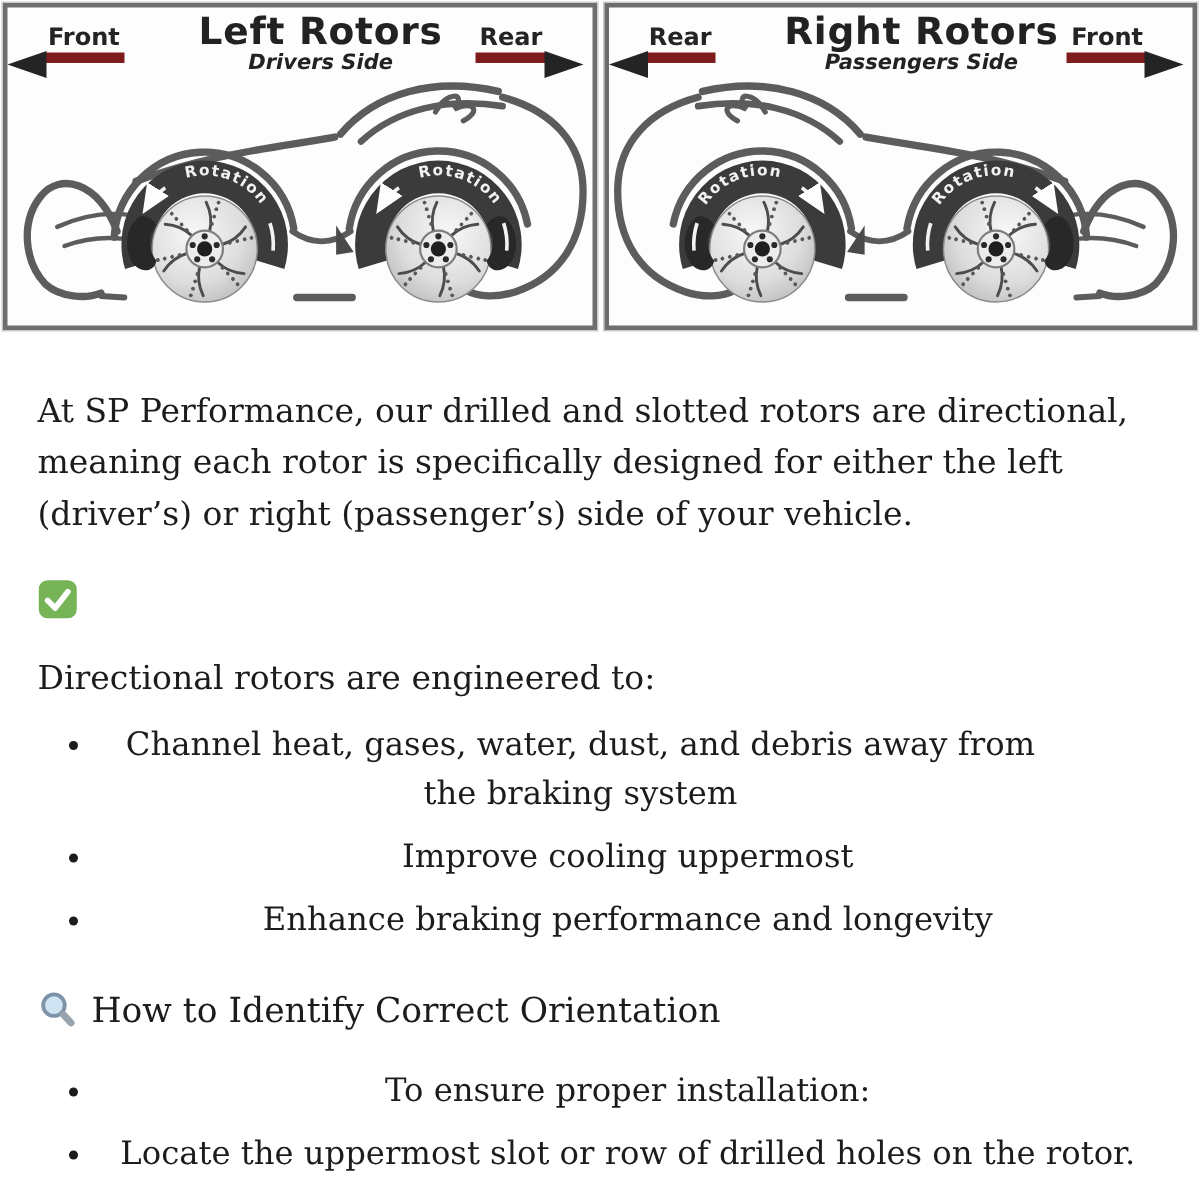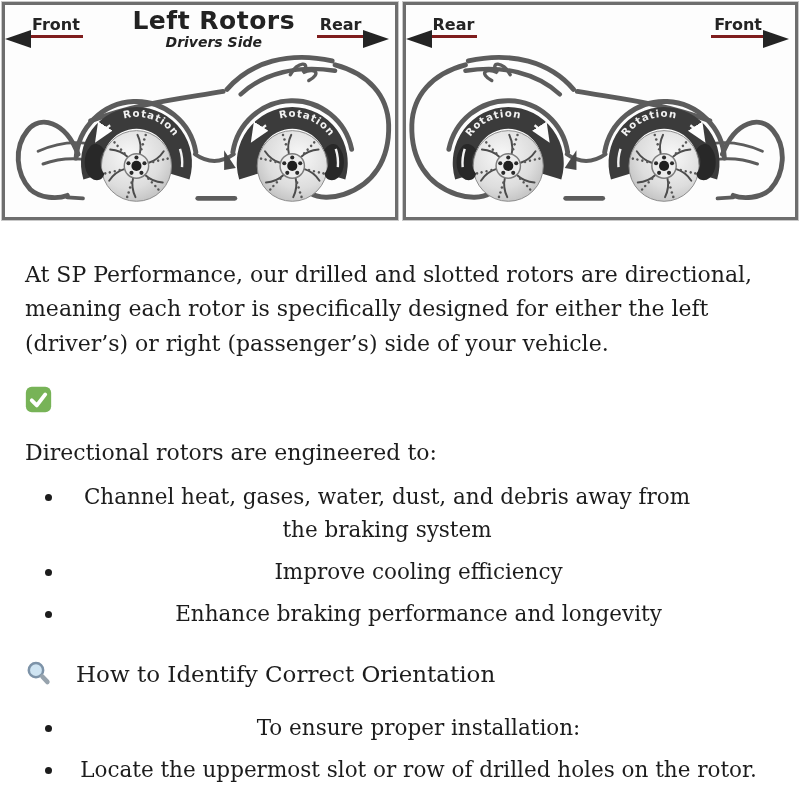--- a/index.html
+++ b/index.html
@@ -9,33 +9,33 @@
   .figure{display:flex;gap:5px;padding:2px 2px 0 2px;box-sizing:border-box;width:800px;}
   .panel{position:relative;flex:1;height:212px;border:3px solid #6e6e6e;box-shadow:0 0 0 1px #c9c9c9;
          background:#fdfdfd;overflow:hidden;}
   .panel svg.car{position:absolute;left:0;top:0;width:100%;height:100%;}
   .titles{position:absolute;top:3px;left:0;right:0;text-align:center;z-index:2;
           font-family:"DejaVu Sans", "Liberation Sans", sans-serif;color:#222;margin-left:28px;}
   .t1{font-size:25px;font-weight:bold;letter-spacing:0.5px;line-height:1.05;}
   .t2{font-size:14px;font-weight:bold;font-style:italic;margin-top:0px;}
   .dir{position:absolute;top:10px;z-index:3;font-family:"DejaVu Sans", "Liberation Sans", sans-serif;
        font-weight:bold;font-size:16px;color:#242424;}
-  .dir .txt{display:inline-block;border-bottom:3px solid #7f1d1d;padding:0 3px 1px 3px;}
+  .dir .txt{display:inline-block;border-bottom:7px solid #7f1d1d;padding:0 3px 1px 3px;}
   .dir-left{left:24px;}
   .dir-right{right:30px;}
   .tri{position:absolute;width:0;height:0;border-top:9px solid transparent;border-bottom:9px solid transparent;}
   .tri-l{border-right:26px solid #242424;left:-24px;bottom:-10px;}
   .tri-r{border-left:26px solid #242424;right:-24px;bottom:-10px;}
 
   
   .content{padding:12px 30px 10px 25px;}
   .intro{font-size:22px;line-height:1.56;max-width:732px;margin:26px 0 0 0;}
   h2.h-check{display:flex;align-items:center;gap:11px;font-size:24px;font-weight:bold;
              margin:25px 0 0 0;letter-spacing:0.2px;}
-  h3.h-mag{display:flex;align-items:center;gap:24px;font-size:23px;font-weight:normal;margin:30px 0 0 0;}
+  h3.h-mag{display:flex;align-items:center;gap:9px;font-size:23px;font-weight:normal;margin:30px 0 0 0;}
   .lead{font-size:22px;margin:27px 0 0 0;}
   ul{margin:15px 0 0 0;padding:0 0 0 40px;font-size:21.5px;line-height:1.56;text-align:center;}
   ul li{margin:0 0 8px 0;padding-left:2px;}
   ul.list2{margin-top:24px;}
   li.w1{max-width:640px;}
   li.w2{max-width:700px;}
   .emoji{display:inline-flex;flex:0 0 auto;}
 </style>
 </head>
 <body>
@@ -171,20 +171,24 @@
         <path d="M 339.7,146.5 A 47 47 0 0 1 341.8,165.1"></path>
       </g>
       <g fill="#f2f2f2" font-family="DejaVu Sans, sans-serif" font-size="10.5" font-weight="bold" letter-spacing="1">
         <text><textPath href="#tpL1" startOffset="50%" text-anchor="middle">Rotation</textPath></text>
         <text><textPath href="#tpL2" startOffset="50%" text-anchor="middle">Rotation</textPath></text>
       </g>
     </svg>
   </div>
 
   <div class="panel">
+    <div class="titles">
+      <div class="t1">Right Rotors</div>
+      <div class="t2">Passengers Side</div>
+    </div>
     <div class="dir dir-left">
       <span class="tri tri-l"></span>
       <span class="txt">Rear</span>
     </div>
     <div class="dir dir-right">
       <span class="txt">Front</span>
       <span class="tri tri-r"></span>
     </div>
     <svg class="car" viewBox="0 0 400 216" preserveAspectRatio="none">
       <g transform="translate(400,0) scale(-1,1)">
@@ -218,21 +222,21 @@
         <rect x="1" y="1" width="30" height="30" rx="7" fill="#77b357"></rect>
         <path d="M8 17 L14 23 L24 10" stroke="#ffffff" stroke-width="4.5" fill="none" stroke-linecap="round" stroke-linejoin="round"></path>
       </svg>
     </span>
   </h2>
 
   <p class="lead">Directional rotors are engineered to:</p>
 
   <ul class="list1">
     <li class="w1">Channel heat, gases, water, dust, and debris away from the braking system</li>
-    <li>Improve cooling efficiency</li>
+    <li>Improve cooling uppermost</li>
     <li>Enhance braking performance and longevity</li>
   </ul>
 
   <h3 class="h-mag">
     <span class="emoji">
       <svg width="27" height="27" viewBox="0 0 32 32">
         <circle cx="13" cy="12" r="8.5" fill="#cfe4f2" stroke="#7d93a8" stroke-width="3"></circle>
         <line x1="20.5" y1="19.5" x2="26.5" y2="26" stroke="#97a3ad" stroke-width="5.5" stroke-linecap="round"></line>
       </svg>
     </span>

